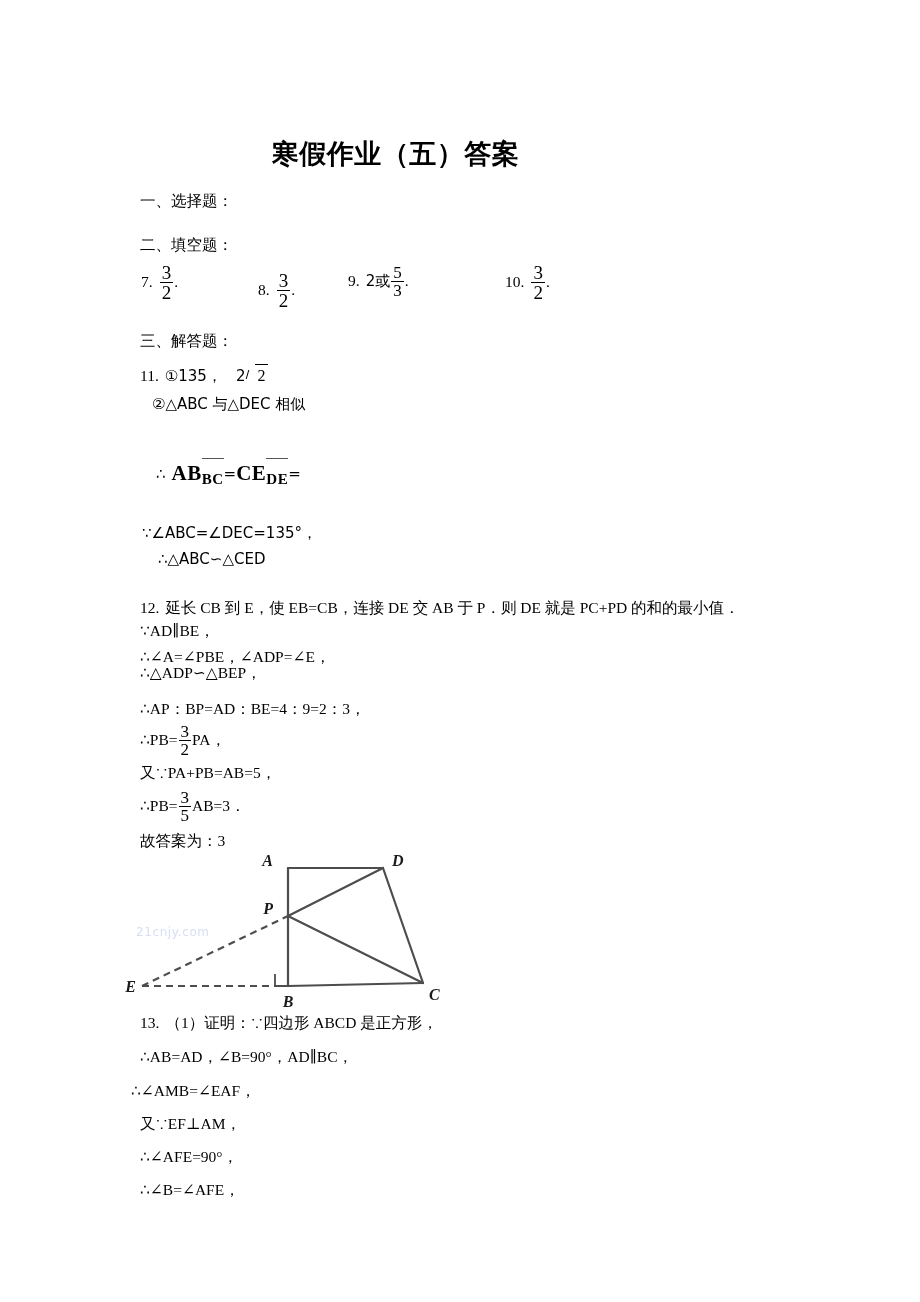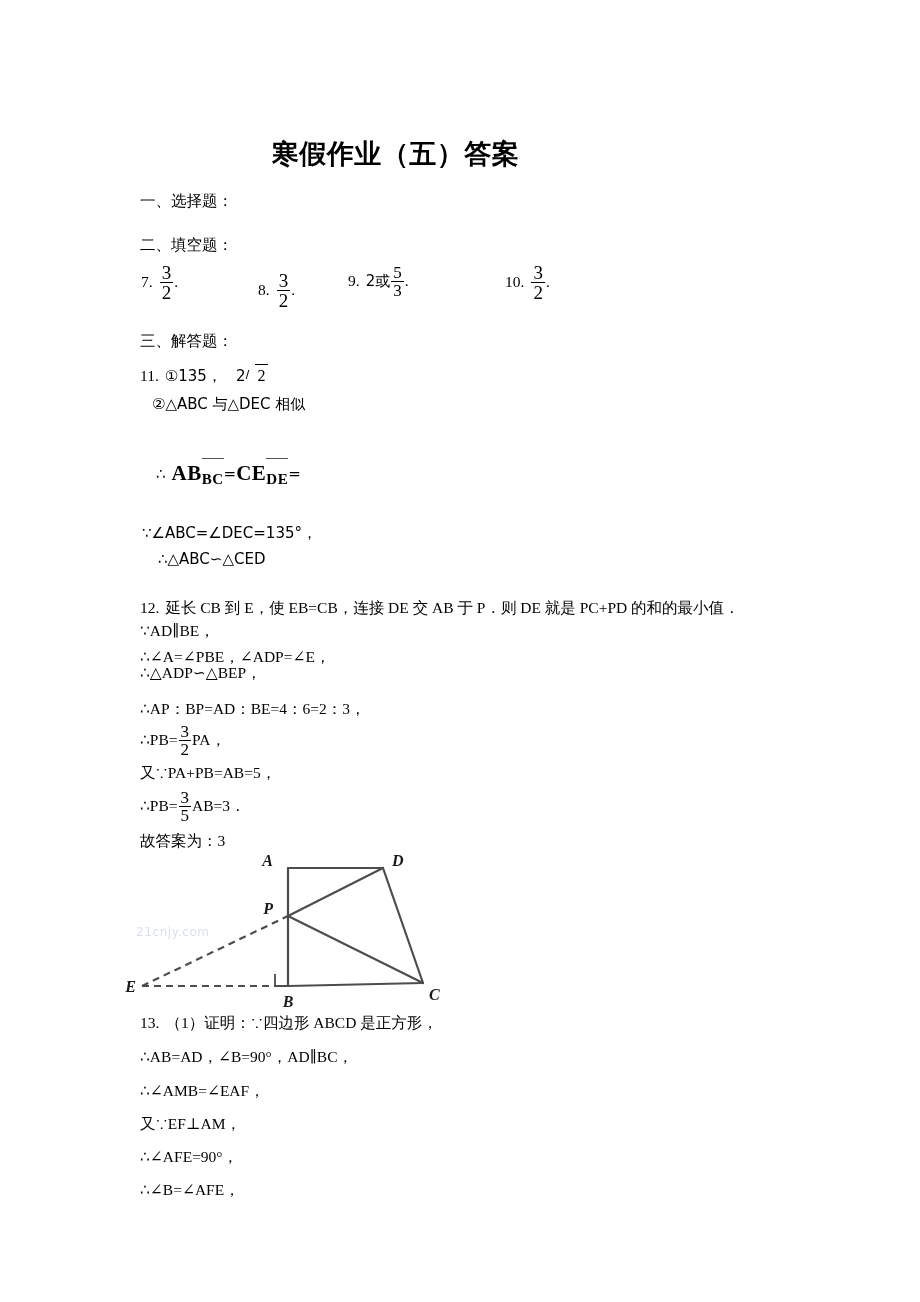--- a/index.html
+++ b/index.html
@@ -188,21 +188,21 @@
 
   <div class="blk sans" style="left:142px; top:522px;">∵∠ABC=∠DEC=135°，</div>
   <div class="blk sans" style="left:158px; top:548px;">∴△ABC∽△CED</div>
 
   <div class="blk serif" style="left:140px; top:597px;">
     <span>12.</span><span class="sp-s"></span><span>延长 CB 到 E，使 EB=CB，连接 DE 交 AB 于 P．则 DE 就是 PC+PD 的和的最小值．</span>
   </div>
   <div class="blk serif" style="left:140px; top:620px;">∵AD∥BE，</div>
   <div class="blk serif" style="left:140px; top:646px;">∴∠A=∠PBE，∠ADP=∠E，</div>
   <div class="blk serif" style="left:140px; top:646px;margin-top:16px;">∴△ADP∽△BEP，</div>
-  <div class="blk serif" style="left:140px; top:698px;">∴AP：BP=AD：BE=4：6=2：3，</div>
+  <div class="blk serif" style="left:140px; top:698px;">∴AP：BP=AD：BE=4：9=2：3，</div>
 
   <div class="blk serif" style="left:140px; top:724px;">
     <span>∴PB=</span><span class="frac frac-mid">
         <span class="num">3</span>
         <span class="den">2</span>
       </span><span>PA，</span>
   </div>
 
   <div class="blk serif" style="left:140px; top:762px;">又∵PA+PB=AB=5，</div>
 
@@ -242,18 +242,18 @@
       <text class="pt-label" x="168" y="159" text-anchor="middle">B</text>
       <text class="pt-label" x="309" y="152">C</text>
       <text class="pt-label" x="16" y="144" text-anchor="end">E</text>
     </svg>
   </div>
 
   <div class="blk serif" style="left:140px; top:1012px;">
     <span>13.</span><span class="sp-s"></span><span>（1）证明：∵四边形 ABCD 是正方形，</span>
   </div>
   <div class="blk serif" style="left:140px; top:1046px;">∴AB=AD，∠B=90°，AD∥BC，</div>
-  <div class="blk serif" style="left:140px; top:1080px;">∴∠AMB=∠EAF，</div>
+  <div class="blk serif" style="left:131px; top:1080px;">∴∠AMB=∠EAF，</div>
   <div class="blk serif" style="left:140px; top:1113px;">又∵EF⊥AM，</div>
   <div class="blk serif" style="left:140px; top:1146px;">∴∠AFE=90°，</div>
   <div class="blk serif" style="left:140px; top:1179px;">∴∠B=∠AFE，</div>
 
 </div>
 
 </body></html>

